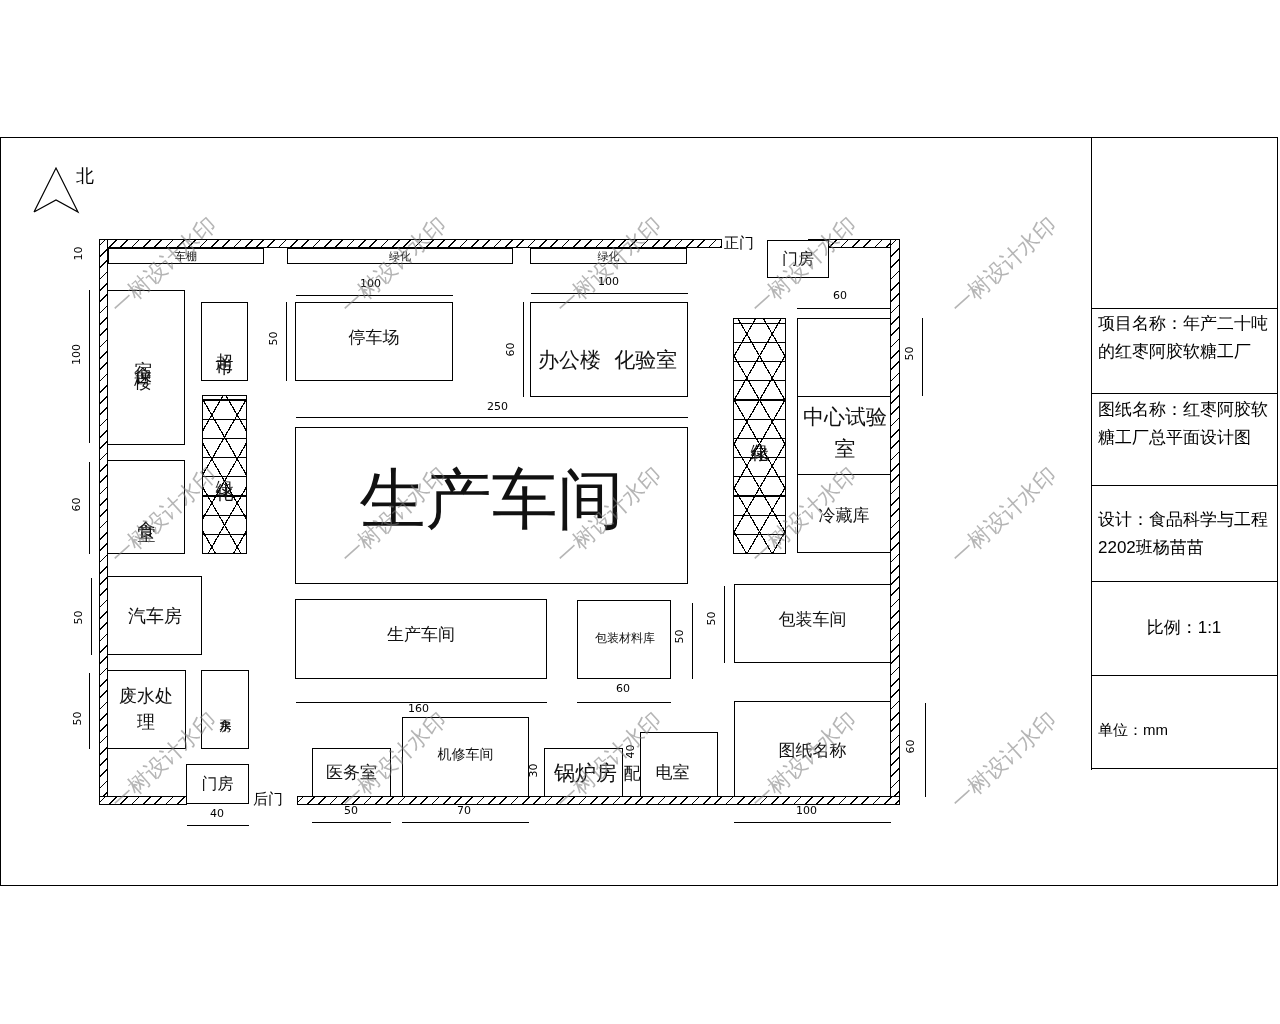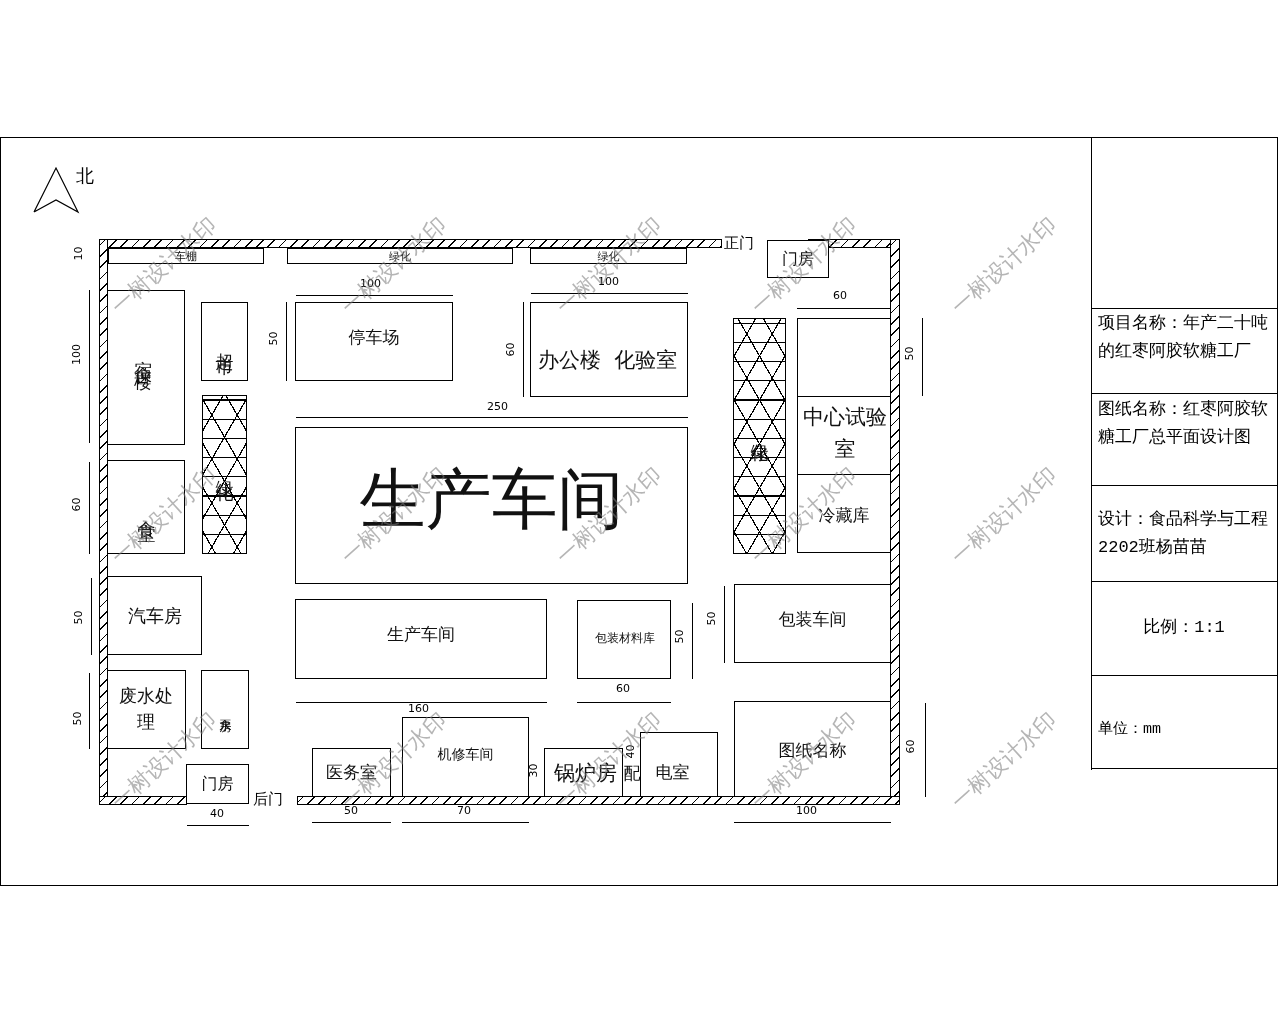--- a/index.html
+++ b/index.html
@@ -2,21 +2,21 @@
 <html><head>
   <meta charset="utf-8">
   <style>
     html, body { margin:0; padding:0; background:#ffffff; }
     body { width:1280px; height:1024px; position:relative; overflow:hidden;
            font-family:"DejaVu Serif", "Liberation Serif", serif; color:#000; }
     .abs { position:absolute; }
     .frame { position:absolute; left:0; top:137px; width:1278px; height:749px; border:1.5px solid #000; box-sizing:border-box; }
     .tb { position:absolute; left:1091px; width:187px; border-top:1.5px solid #000; box-sizing:border-box; }
     .tb-vline { position:absolute; left:1091px; top:137px; width:0; height:633px; border-left:1.5px solid #000; }
-    .tb-text { position:absolute; left:1098px; width:172px; font-size:17px; line-height:28px; font-family:Liberation Mono, monospace; }
+    .tb-text { position:absolute; left:1098px; width:172px; font-size:17px; line-height:28px; font-family:Liberation Sans, sans-serif; }
     .box { position:absolute; border:1.3px solid #000; box-sizing:border-box; background:#fff; }
     .lbl { position:absolute; display:flex; align-items:center; justify-content:center; text-align:center; font-family:"DejaVu Sans", sans-serif; color:#111; }
     .vert { writing-mode:vertical-rl; }
     .wall { position:absolute; box-sizing:border-box; border:1.2px solid #000;
             background: repeating-linear-gradient(135deg, #fff 0 3px, #000 3px 4.2px, #fff 4.2px 8px); }
     .green { position:absolute; box-sizing:border-box; border:1.3px solid #000; background:#fff;
              background-image:
                repeating-linear-gradient(60deg, transparent 0 10px, #000 10px 11.2px, transparent 11.2px 22px),
                repeating-linear-gradient(-60deg, transparent 0 10px, #000 10px 11.2px, transparent 11.2px 22px),
                repeating-linear-gradient(0deg, transparent 0 18px, #000 18px 19.2px); }

